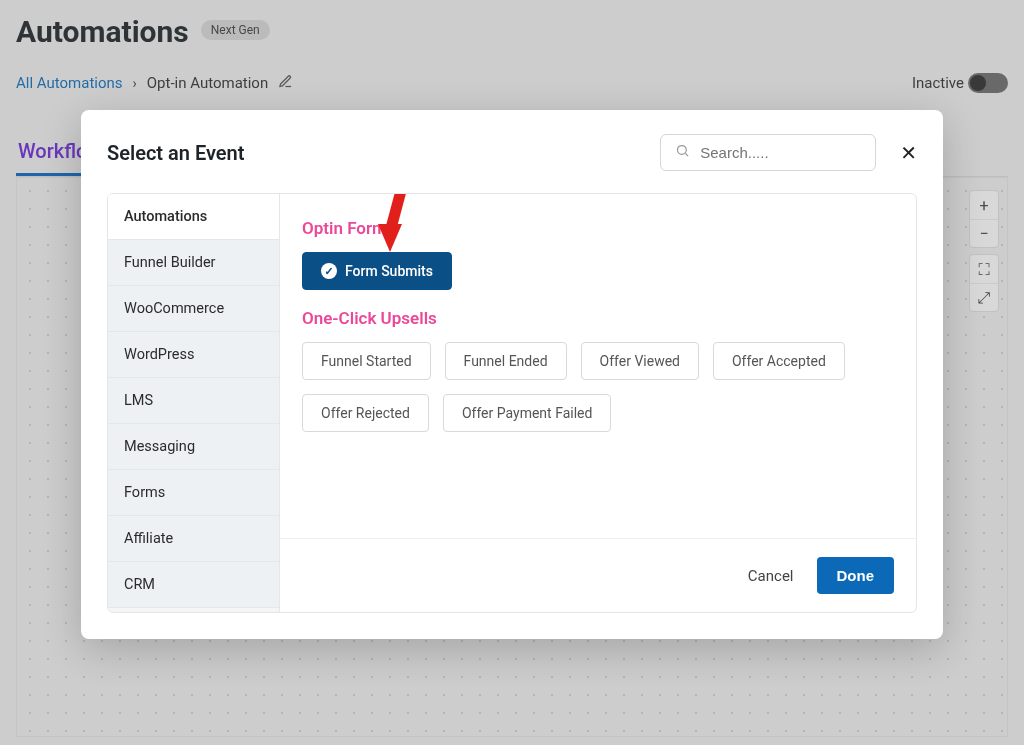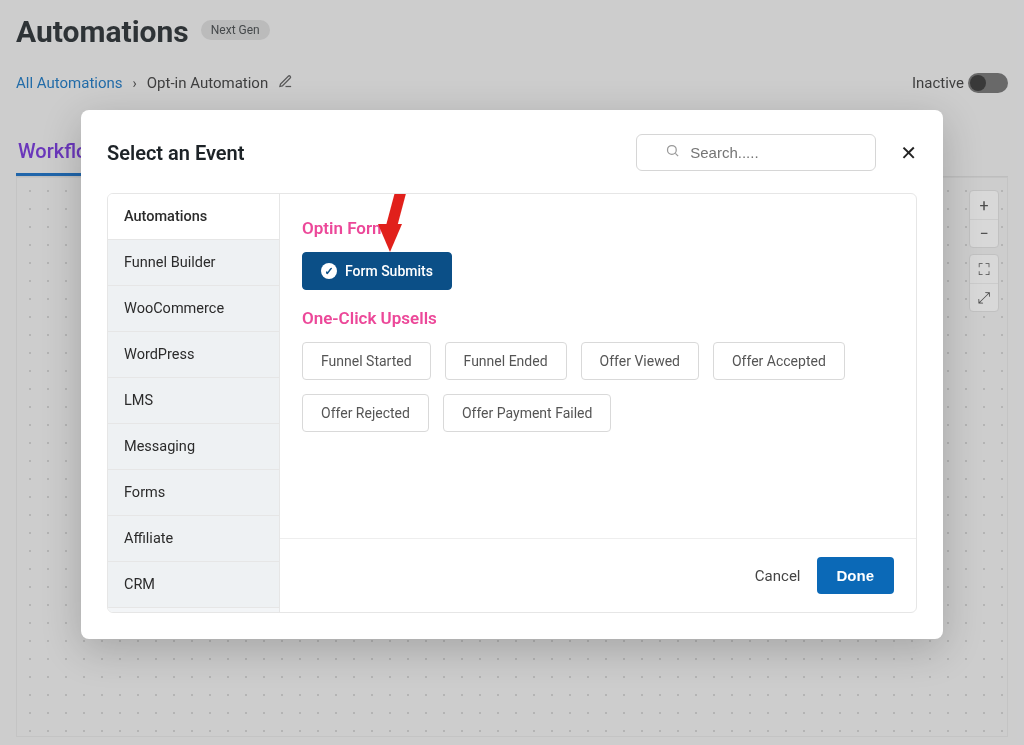--- a/index.html
+++ b/index.html
@@ -104,21 +104,21 @@
   }
   .modal-head {
     display:flex; align-items:center; justify-content:space-between;
     gap:14px;
   }
   .modal-title { font-size:20px; font-weight:600; color:#1d2327;}
   .modal-head-right { display:flex; align-items:center; gap:24px;}
   .search-box {
     display:flex; align-items:flex-start; gap:8px;
     border:1px solid #d6d6d6; border-radius:6px;
-    padding:8px 28px; width:240px; color:#888;
+    padding:8px 14px; width:216px; color:#888;
   }
   .search-box input {
     border:none; outline:none; font-size:15px; color:#444; width:100%;
   }
   .close-x { font-size:20px; cursor:pointer; color:#222; font-weight:500;}
   .modal-body {
     display:flex;
     margin-top:22px;
     border:1px solid #e6e6e6;
     border-radius:6px;
@@ -145,21 +145,21 @@
     display:flex; align-items:center; gap:8px;
   }
   .chip.selected {
     background:#0b4f87; color:#fff; border-color:#0b4f87; font-weight:500;
   }
   .check-circle {
     width:16px; height:16px; border-radius:50%; background:#fff; color:#0b4f87;
     display:inline-flex; align-items:center; justify-content:center; font-size:11px; font-weight:bold;
   }
   .modal-footer {
-    display:flex; justify-content:flex-end; gap:16px; align-items:center;
+    display:flex; justify-content:flex-end; gap:23px; align-items:center;
     padding:18px 22px; border-top:1px solid #eee;
   }
   .btn-cancel { color:#444; font-size:15px; cursor:pointer;}
   .btn-done {
     background:#0b69b7; color:#fff; border:none; border-radius:4px;
     padding:10px 20px; font-size:15px; font-weight:600; cursor:pointer;
   }
   
   .arrow {
     position:absolute; pointer-events:none;

